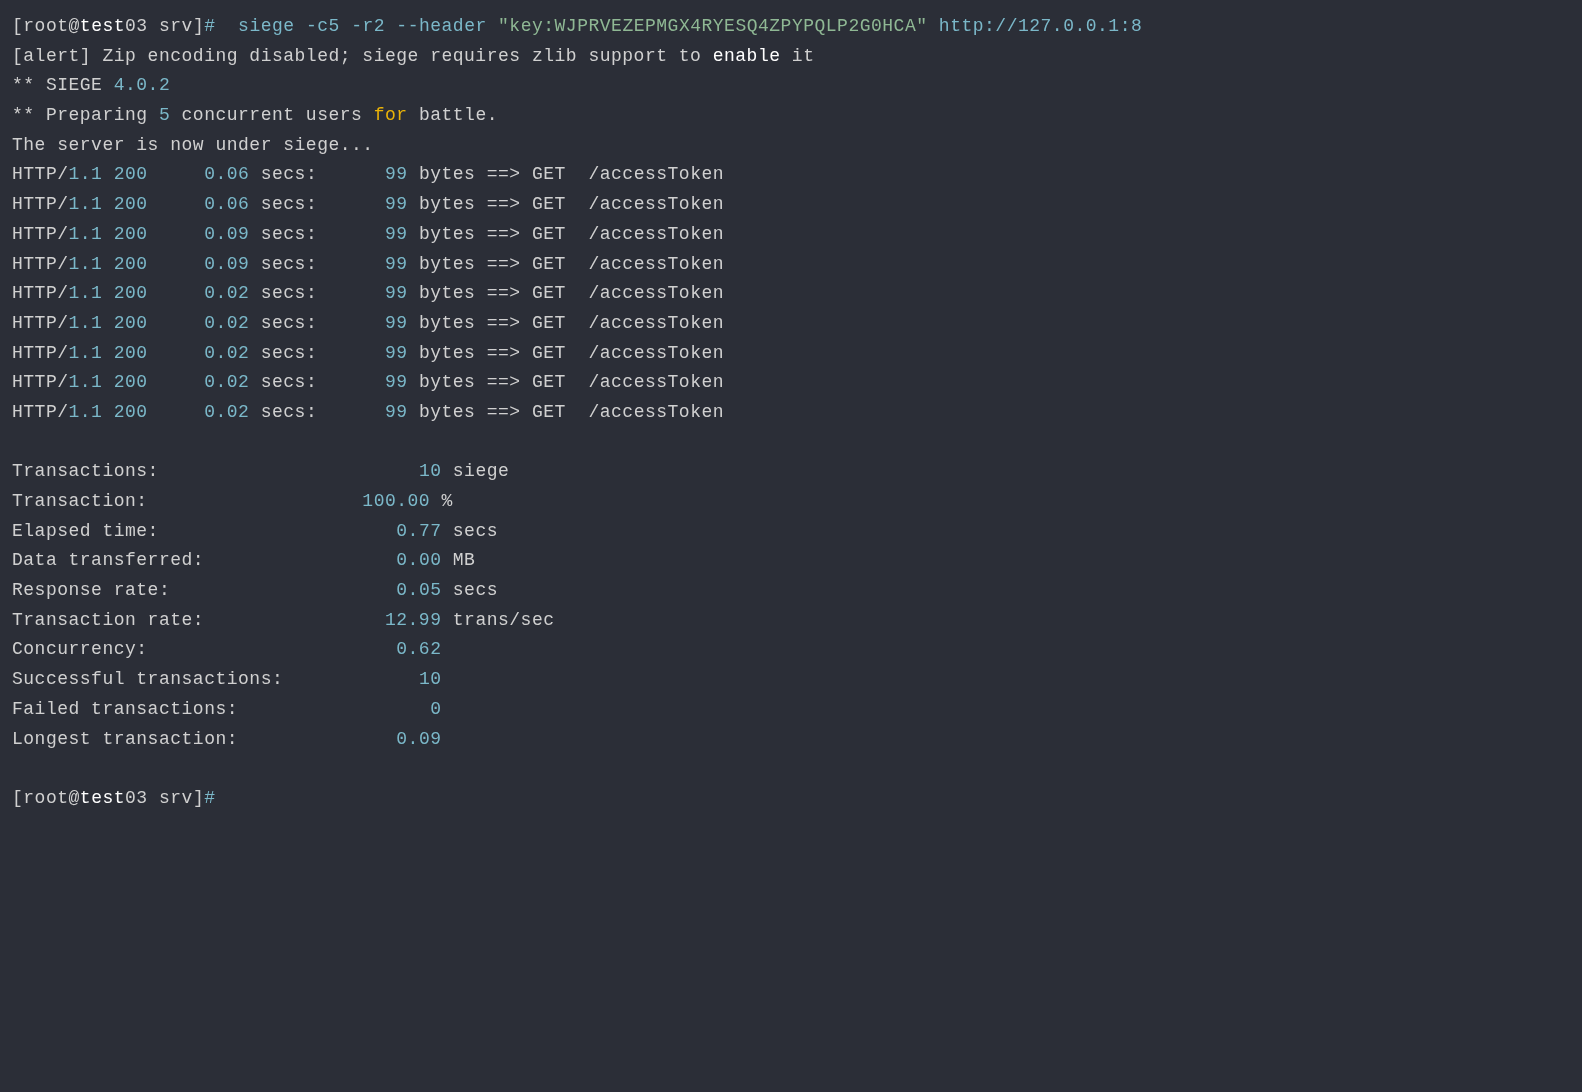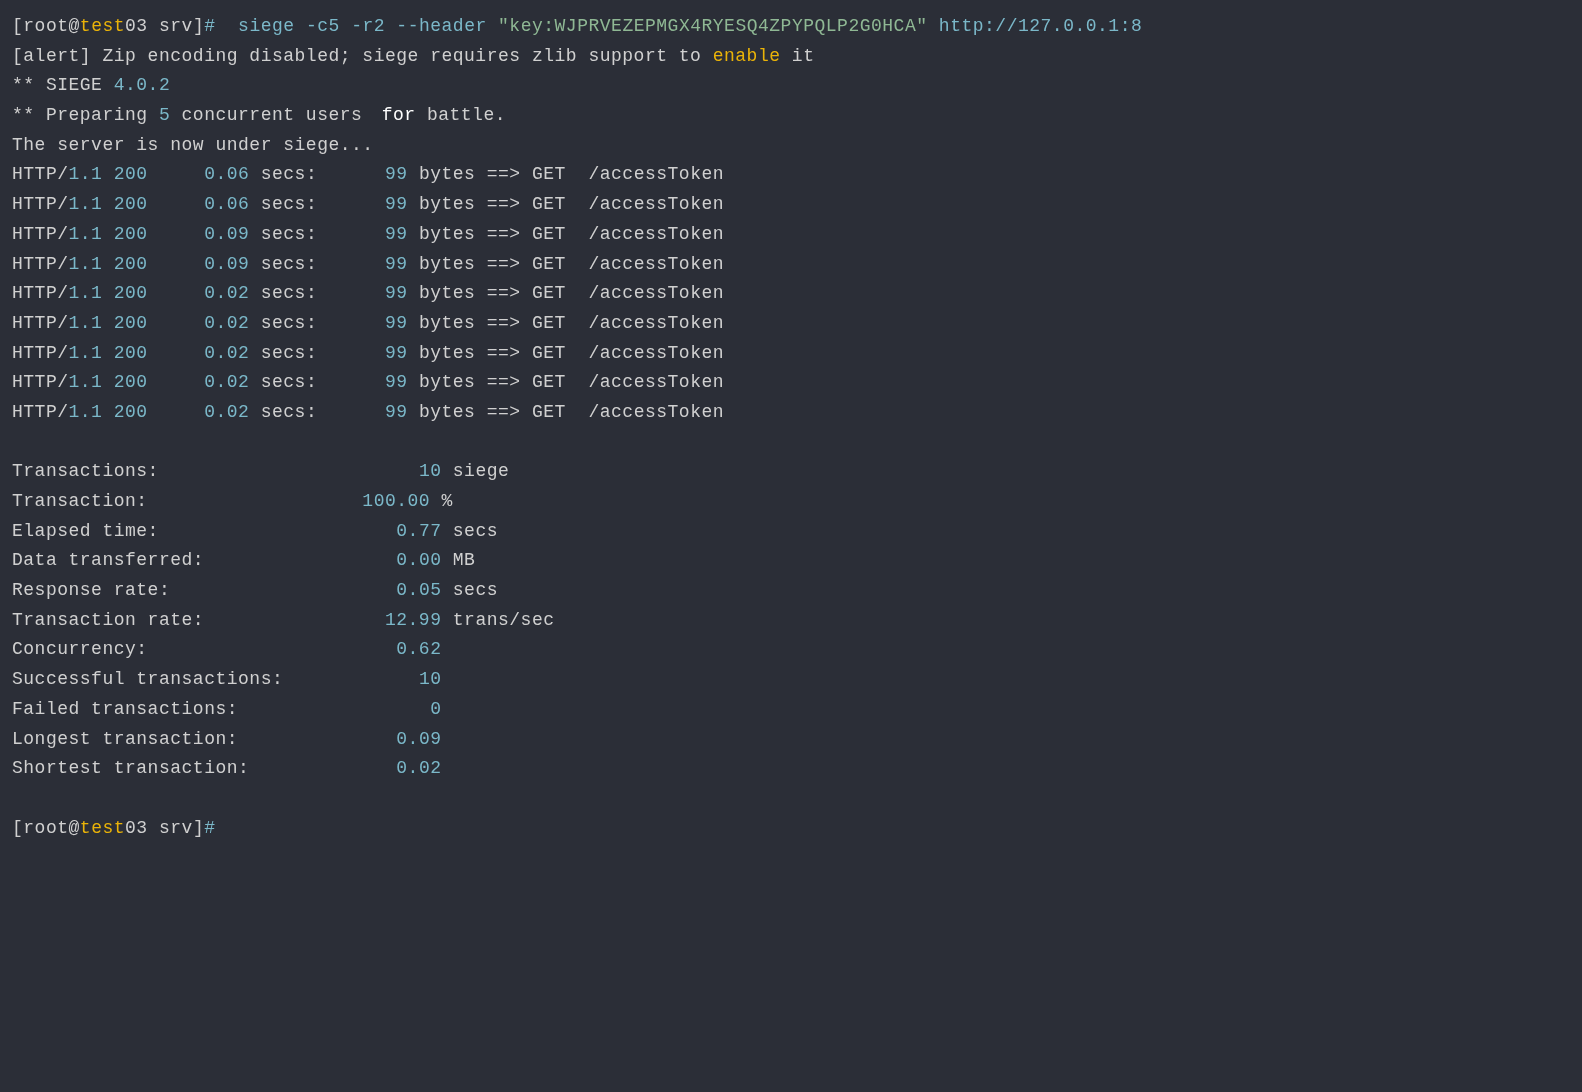--- a/index.html
+++ b/index.html
@@ -12,22 +12,22 @@
       line-height: 1.65;
       white-space: nowrap;
       overflow: hidden;
       letter-spacing: 0.5px;
     }
     .line {
       white-space: pre;
     }
     .cyan { color: #7bb8c9; }
     .green { color: #8fb894; }
-    .salmon { color: #eab308; }
-    .orange { color: #ffffff; margin-left: 8px; }
+    .salmon { color: #ffffff; }
+    .orange { color: #eab308; }
     .grey { color: #d0d0d0; }
   </style>
 </head>
 <body>
 
 <div>
 
   <div class="line"><span class="grey">[</span><span class="grey">root</span><span class="grey">@</span><span class="salmon">test</span><span class="grey">03</span><span class="grey"> srv</span><span class="grey">]</span><span class="cyan">#  </span><span class="cyan">siege </span><span class="cyan">-c5 -r2 --header </span><span class="green">"key:WJPRVEZEPMGX4RYESQ4ZPYPQLP2G0HCA"</span><span class="cyan"> http://127.0.0.1:8</span></div>
 
   <div class="line"><span class="grey">[alert] Zip encoding disabled; siege requires zlib support to </span><span class="salmon">enable</span><span class="grey"> it</span></div>
@@ -56,20 +56,19 @@
       <div class="line"><span class="grey">Transactions:</span><span class="grey">                       </span><span class="cyan">10</span><span class="grey"> siege</span></div>
       <div class="line"><span class="grey">Transaction:</span><span class="grey">                   </span><span class="cyan">100.00</span><span class="grey"> %</span></div>
       <div class="line"><span class="grey">Elapsed time:</span><span class="grey">                     </span><span class="cyan">0.77</span><span class="grey"> secs</span></div>
       <div class="line"><span class="grey">Data transferred:</span><span class="grey">                 </span><span class="cyan">0.00</span><span class="grey"> MB</span></div>
       <div class="line"><span class="grey">Response rate:</span><span class="grey">                    </span><span class="cyan">0.05</span><span class="grey"> secs</span></div>
       <div class="line"><span class="grey">Transaction rate:</span><span class="grey">                </span><span class="cyan">12.99</span><span class="grey"> trans/sec</span></div>
       <div class="line"><span class="grey">Concurrency:</span><span class="grey">                      </span><span class="cyan">0.62</span><span class="grey"></span></div>
       <div class="line"><span class="grey">Successful transactions:</span><span class="grey">            </span><span class="cyan">10</span><span class="grey"></span></div>
       <div class="line"><span class="grey">Failed transactions:</span><span class="grey">                 </span><span class="cyan">0</span><span class="grey"></span></div>
       <div class="line"><span class="grey">Longest transaction:</span><span class="grey">              </span><span class="cyan">0.09</span><span class="grey"></span></div>
-      <div class="line"><span class="grey">Shortest transaction:</span><span class="grey">             </span><span class="cyan">0.02</span><span class="grey"></span></div>
     </div>
 
   <div class="line">&nbsp;</div>
 
   <div class="line"><span class="grey">[</span><span class="grey">root</span><span class="grey">@</span><span class="salmon">test</span><span class="grey">03</span><span class="grey"> srv</span><span class="grey">]</span><span class="cyan">#</span></div>
 
 </div>
 
 </body></html>

